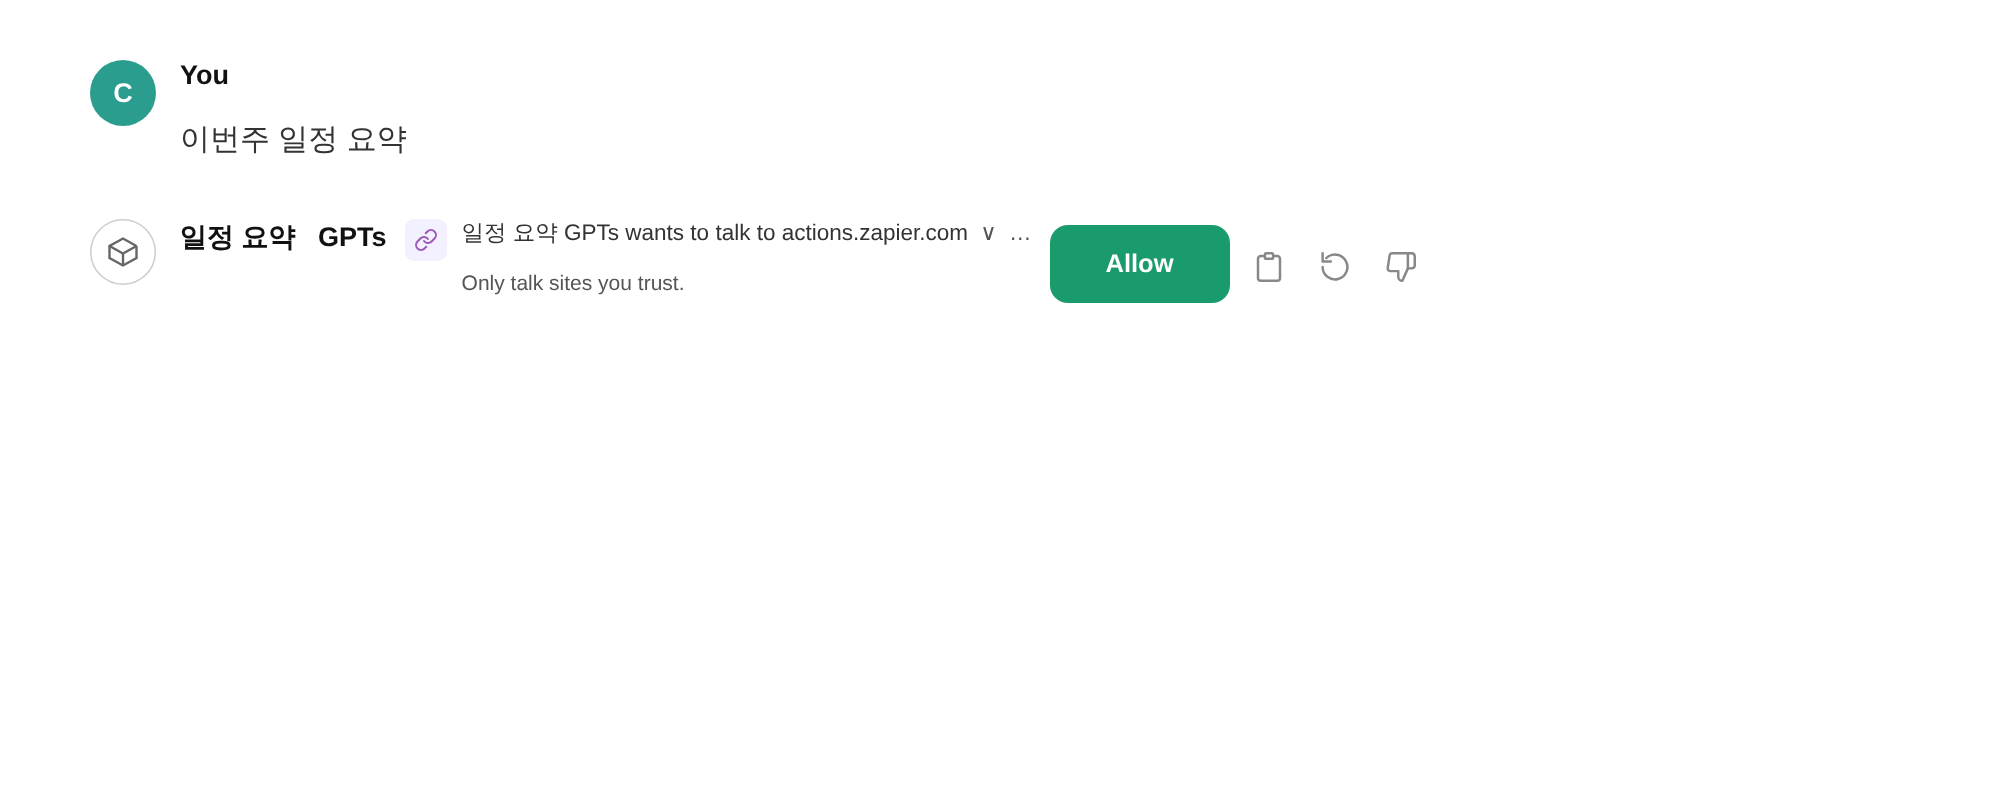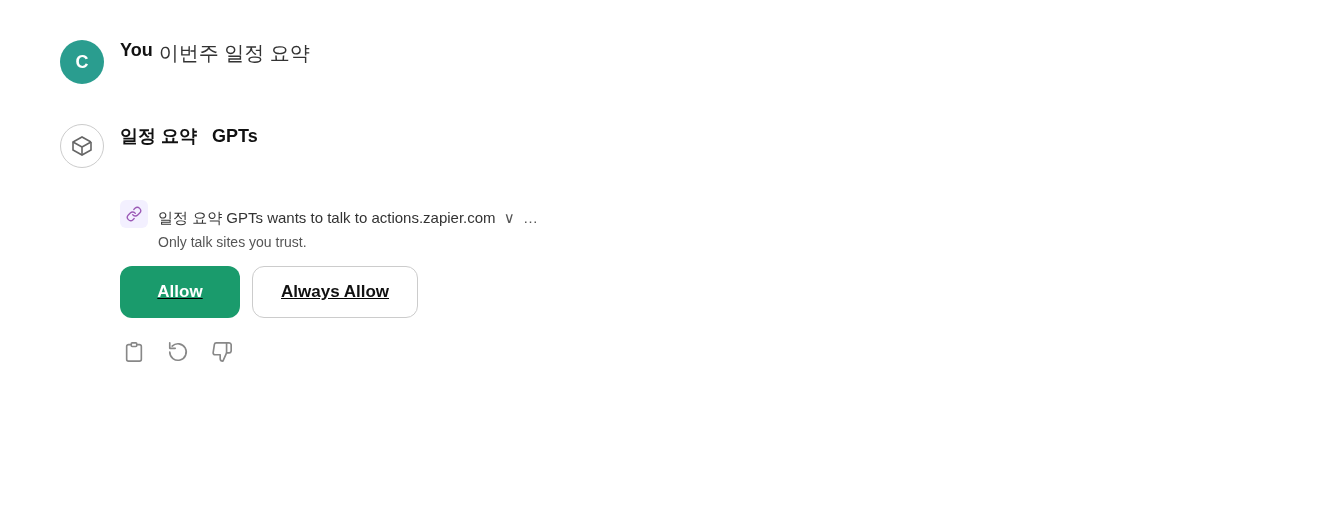--- a/index.html
+++ b/index.html
@@ -37,21 +37,22 @@
       align-items: center;
       justify-content: center;
       color: white;
       font-size: 18px;
       font-weight: 600;
       flex-shrink: 0;
     }
 
     .user-content {
       display: flex;
-      gap: 6px;
+      flex-direction: column;
+      gap: 18px;
     }
 
     .user-name {
       font-size: 18px;
       font-weight: 700;
       color: #111111;
     }
 
     .user-message {
       font-size: 20px;
@@ -77,42 +78,41 @@
       color: #555;
     }
 
     .gpt-avatar svg {
       width: 24px;
       height: 24px;
     }
 
     .gpt-content {
       display: flex;
-      flex-direction: column;
+      flex-direction: row;
       gap: 12px;
     }
 
     .gpt-name {
       font-size: 18px;
       font-weight: 700;
       color: #111111;
     }
 
     
     .permission-box {
       display: flex;
       flex-direction: column;
       gap: 6px;
     }
 
     .permission-header {
       display: flex;
-      align-items: flex-end;
+      align-items: flex-start;
       gap: 10px;
-      margin-top: 40px;
     }
 
     .permission-icon {
       width: 28px;
       height: 28px;
       border-radius: 6px;
       background: #f3f0ff;
       display: flex;
       align-items: center;
       justify-content: center;
@@ -140,21 +140,20 @@
       color: #555555;
       padding-left: 38px;
     }
 
     
     .button-row {
       display: flex;
       align-items: flex-end;
       gap: 12px;
       margin-top: 4px;
-      text-decoration: underline;
     }
 
     .btn-allow {
       background-color: #1a9b6c;
       color: white;
       border: none;
       border-radius: 12px;
       padding: 16px 28px;
       font-size: 17px;
       font-weight: 600;
@@ -242,21 +241,20 @@
             <span>일정 요약 GPTs wants to talk to actions.zapier.com</span>
             <span class="chevron"> ∨</span>
             <span class="dots"> …</span>
           </span>
         </div>
         <div class="sub-text">Only talk sites you trust.</div>
       </div>
 
       <div class="button-row">
         <button class="btn-allow">Allow</button>
-        <button class="btn-secondary">Always Allow</button>
       </div>
 
       <div class="action-icons">
         <div class="action-icon">
 
           <svg viewBox="0 0 24 24" fill="none" stroke="currentColor" stroke-width="1.8" stroke-linecap="round" stroke-linejoin="round">
             <rect x="9" y="2" width="6" height="4" rx="1"></rect>
             <path d="M8 4H6a2 2 0 0 0-2 2v14a2 2 0 0 0 2 2h12a2 2 0 0 0 2-2V6a2 2 0 0 0-2-2h-2"></path>
           </svg>
         </div>

